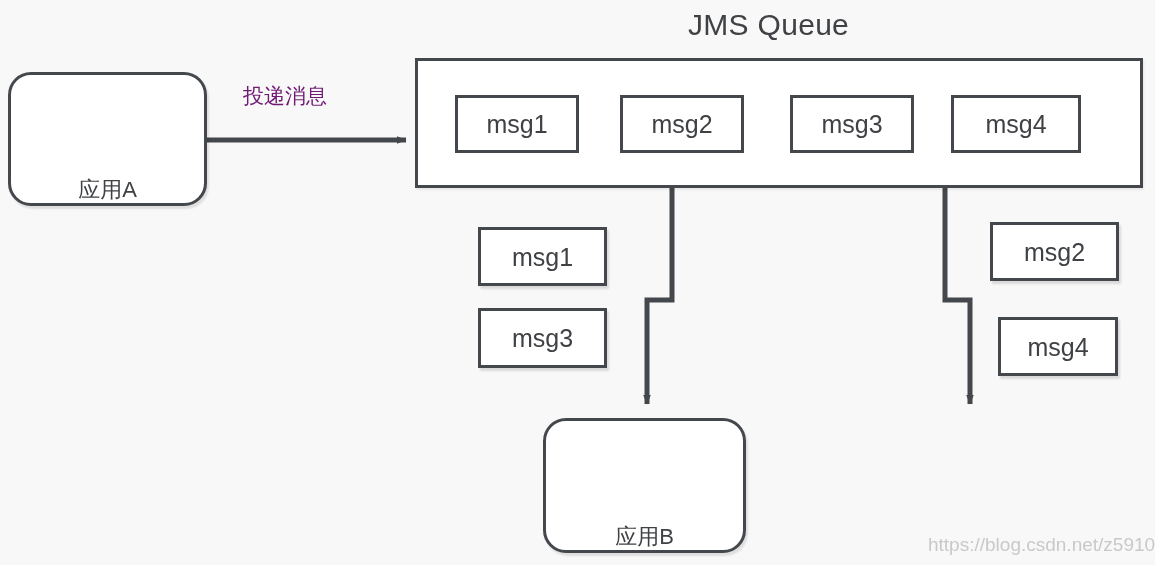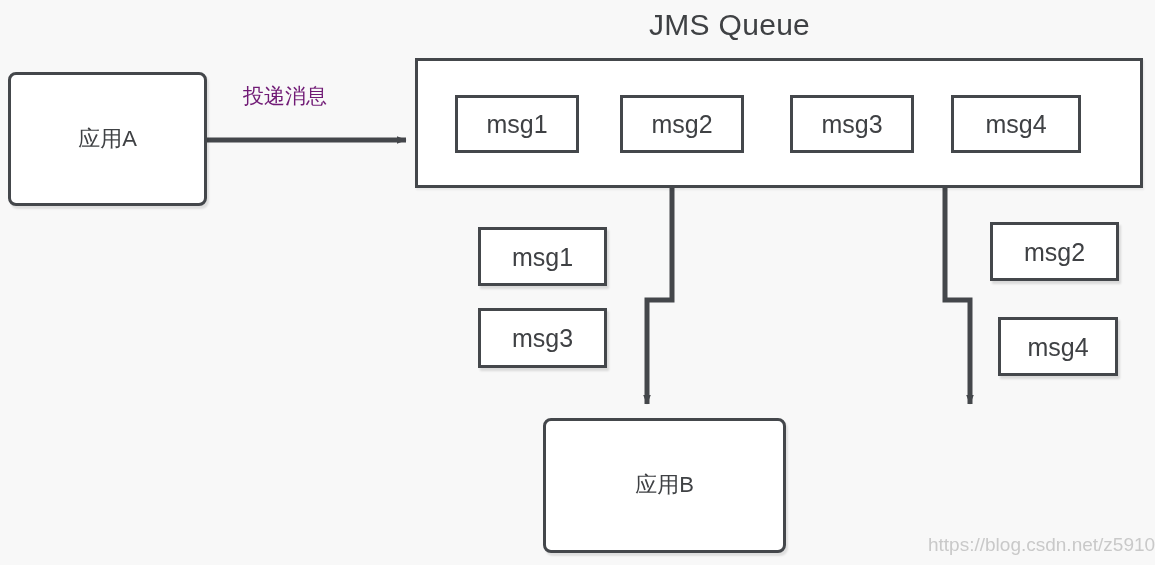--- a/index.html
+++ b/index.html
@@ -32,23 +32,24 @@
     align-items: center;
     justify-content: center;
     background: #ffffff;
     color: #3f4144;
     text-align: center;
     line-height: 1.2;
   }
   
   .app-node {
     border: 3px solid #44474b;
-    border-radius: 8px;
+    border-radius: 23px;
     font-size: 22px;
     box-shadow: 2px 3px 2px rgba(0,0,0,0.10);
+    align-items: flex-end;
   }
   
   .queue-node {
     border: 3px solid #44474b;
     background: #ffffff;
     box-shadow: 1px 2px 2px rgba(0,0,0,0.07);
   }
   
   .msg-node {
     border: 3px solid #44474b;
@@ -98,21 +99,21 @@
 
     <g>
       <polyline points="672,188 672,300 647,300 647,404" fill="none" stroke="#44474b" stroke-width="5" marker-end="url(#arrowhead)"></polyline>
     </g>
 
     <g>
       <polyline points="945,188 945,300 970,300 970,404" fill="none" stroke="#44474b" stroke-width="5" marker-end="url(#arrowhead)"></polyline>
     </g>
   </svg>
 
-  <div class="diagram-title" style="left:649px; top:8px;">JMS Queue</div>
+  <div class="diagram-title" style="left:688px; top:8px;">JMS Queue</div>
 
   <div class="node app-node" style="left:8px; top:72px; width:199px; height:134px;">
     <span>应用A</span>
   </div>
 
   <div class="edge-label" style="left:243px; top:82px;">投递消息</div>
 
   <div class="node queue-node" style="left:415px; top:58px; width:728px; height:130px;"></div>
 
   <div class="node msg-node" style="left:455px; top:95px; width:124px; height:58px;">
@@ -135,19 +136,19 @@
     <span>msg3</span>
   </div>
 
   <div class="node msg-node msg-float" style="left:990px; top:222px; width:129px; height:59px;">
     <span>msg2</span>
   </div>
   <div class="node msg-node msg-float" style="left:998px; top:317px; width:120px; height:59px;">
     <span>msg4</span>
   </div>
 
-  <div class="node app-node" style="left:543px; top:418px; width:243px; height:135px;">
+  <div class="node app-node" style="left:543px; top:418px; width:203px; height:135px;">
     <span>应用B</span>
   </div>
 
   <div class="watermark" style="left:928px; top:534px;">https://blog.csdn.net/z591045</div>
 
 </div>
 
 </body></html>

